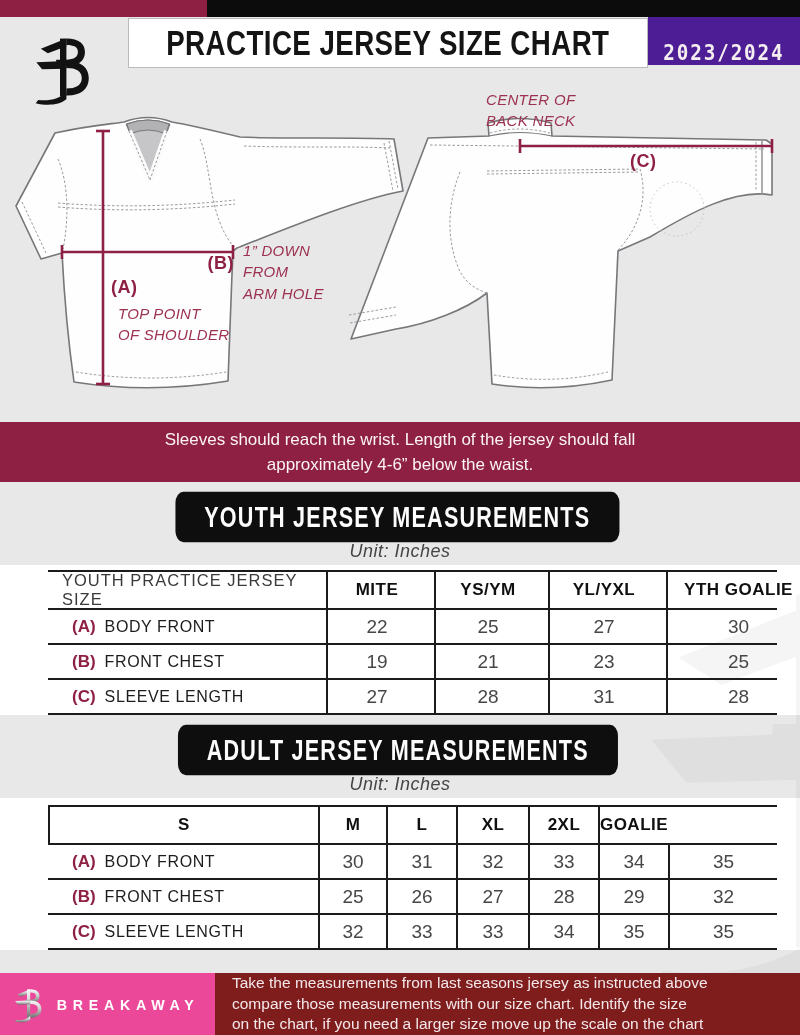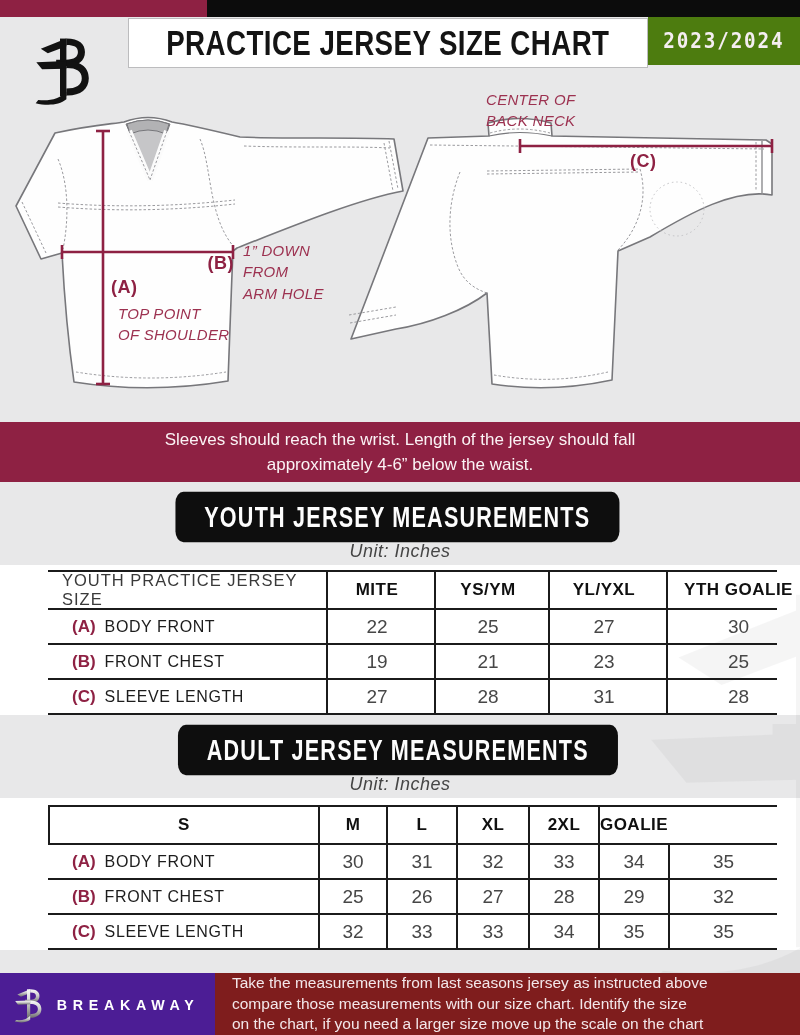--- a/index.html
+++ b/index.html
@@ -5,22 +5,22 @@
   html,body{margin:0;padding:0;background:#cfcfd2;}
   .page{position:relative;width:800px;height:1035px;overflow:hidden;background:#e8e8e9;
         font-family:"Liberation Sans",sans-serif;margin:0 auto;}
   
   .topbar-maroon{position:absolute;left:0;top:0;width:207px;height:17px;background:#8e2143;}
   .topbar-black{position:absolute;left:207px;top:0;width:593px;height:17px;background:#0c0c0c;}
   .title-box{position:absolute;left:128px;top:18px;width:520px;height:50px;background:#ffffff;
              border:1px solid #bcbcbe;display:flex;align-items:center;justify-content:center;box-sizing:border-box;}
   .title-box span{font-size:33px;font-weight:bold;color:#141414;letter-spacing:.5px;
                   transform:scale(.84,1.05);white-space:nowrap;}
-  .year-box{position:absolute;left:648px;top:17px;width:152px;height:48px;background:#4d7c0f;
-            display:flex;align-items:center;justify-content:center;}
+  .year-box{position:absolute;left:648px;top:17px;width:152px;height:48px;background:#4c1d95;
+            display:flex;align-items:flex-end;justify-content:center;}
   .year-box span{font-family:"DejaVu Sans Mono",monospace;font-weight:bold;font-size:21px;
                  color:#f5eef1;letter-spacing:2px;transform:scaleX(.92);white-space:nowrap;}
   .header-logo{position:absolute;left:28px;top:24px;width:64px;height:88px;}
   
   .diagram{position:absolute;left:0;top:67px;width:800px;height:355px;}
   .diagram svg.art{position:absolute;left:0;top:0;}
   .diag-label{position:absolute;color:#8e2143;font-weight:bold;font-size:18px;letter-spacing:.5px;}
   .diag-note{position:absolute;color:#9c3150;font-style:italic;font-size:15px;line-height:1.42;
              white-space:pre-line;letter-spacing:.3px;}
   
@@ -50,21 +50,21 @@
   .t-youth .trow{grid-template-columns:270px 100px 106px 110px 143px;gap:8px;}
   .t-adult .trow{grid-template-columns:270px 68px 70px 72px 70px 70px 109px;}
   .cell{display:flex;align-items:center;justify-content:center;border-left:2px solid #1b1b1b;
         height:33px;font-size:19px;color:#474747;}
   .cell.first{justify-content:flex-start;border-left:none;padding-left:24px;}
   .trow.head .cell{height:36px;font-weight:bold;color:#101010;font-size:17px;letter-spacing:.5px;}
   .trow.head .cell.first{font-weight:normal;color:#3a3a3a;font-size:16.5px;letter-spacing:1px;padding-left:14px;}
   .key{color:#8e2143;font-weight:bold;margin-right:9px;font-size:17px;}
   .row-label{color:#1c1c1c;font-size:16px;letter-spacing:.6px;}
   
-  .footer-black{position:absolute;left:0;top:973px;width:215px;height:62px;background:#4c1d95;
+  .footer-black{position:absolute;left:0;top:973px;width:215px;height:62px;background:#ec4899;
                 display:flex;align-items:center;justify-content:center;gap:10px;}
   .footer-maroon{position:absolute;left:215px;top:973px;width:585px;height:62px;background:#7f1d1d;
                  display:flex;align-items:center;}
   .footer-maroon p{margin:0 0 0 17px;color:#f3e7ea;font-size:15.5px;line-height:1.34;white-space:pre-line;}
   .brand-name{color:#ffffff;font-weight:bold;font-size:15px;letter-spacing:6px;transform:scaleX(.95);}
   .footer-logo{width:32px;height:42px;}
 </style>
 </head>
 <body>
 

